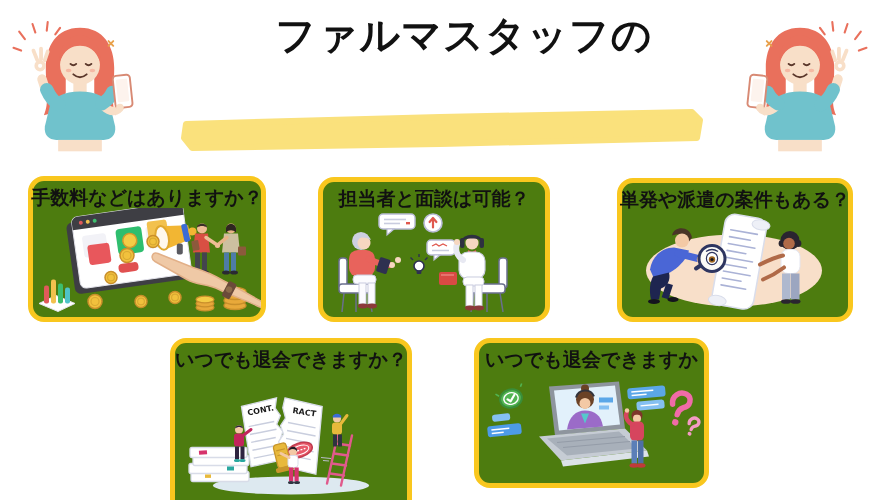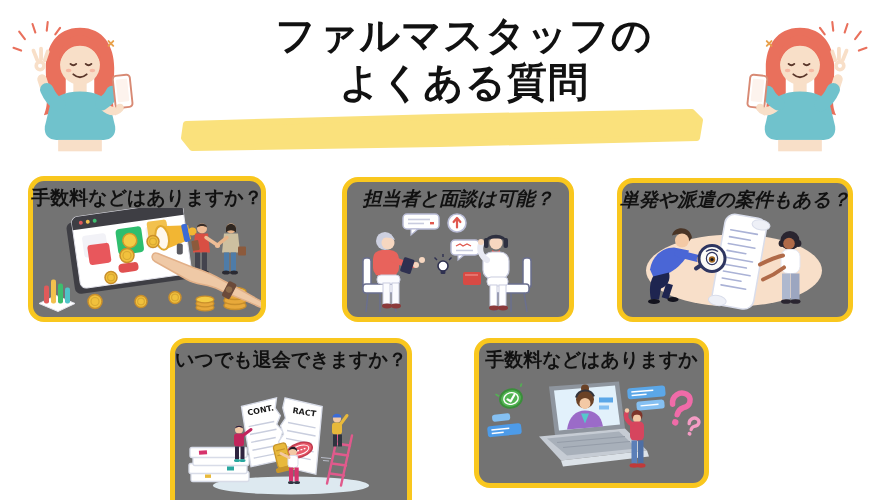--- a/index.html
+++ b/index.html
@@ -4,41 +4,40 @@
 <style>
   html,body{margin:0;padding:0;background:#fff;}
   .canvas{position:relative;width:880px;height:500px;background:#FFFFFF;overflow:hidden;
           font-family:"DejaVu Sans","Liberation Sans",sans-serif;}
   .title{position:absolute;top:12px;left:0;right:0;text-align:center;
          font-size:40px;font-weight:900;color:#111;line-height:1.17;letter-spacing:1px;z-index:3;margin-left:48px;}
   .hl{position:absolute;left:180px;top:108px;width:525px;height:46px;z-index:1;}
   .corner{position:absolute;top:4px;width:152px;height:154px;z-index:2;}
   .corner.left{left:4px;}
   .corner.right{right:4px;transform:scaleX(-1);}
-  .card{position:absolute;background:#737373;border:5px solid #F9C71E;border-radius:16px;
+  .card{position:absolute;background:#4d7c0f;border:5px solid #F9C71E;border-radius:16px;
         box-sizing:border-box;display:flex;flex-direction:column;align-items:center;z-index:2;}
   .card .q{text-align:center;font-weight:900;font-size:19px;color:#111;line-height:1.16;
            margin-top:5px;white-space:nowrap;}
   .card svg.illus{display:block;flex:1 1 auto;}
   .c1{left:28px;top:176px;width:238px;height:146px;}
-  .c2{left:342px;top:177px;width:232px;height:145px;font-style:italic;}
-  .c3{left:617px;top:178px;width:236px;height:144px;font-style:italic;}
+  .c2{left:318px;top:177px;width:232px;height:145px;}
+  .c3{left:617px;top:178px;width:236px;height:144px;}
   .c4{left:170px;top:338px;width:242px;height:186px;}
   .c5{left:474px;top:338px;width:235px;height:150px;}
   svg text.contract-t{font-family:"DejaVu Sans","Liberation Sans",sans-serif;font-weight:bold;
                       font-size:8px;fill:#1b1b1b;}
 </style>
 </head>
 <body>
 
 <div class="canvas">
 
   <div class="title">
     <div>ファルマスタッフの</div>
-    <div>よくある質問</div>
   </div>
 
   <svg class="hl" viewBox="0 0 525 46">
     <polygon points="6,16 260,9 512,4 520,12 517,30 260,36 12,40 4,30" fill="#FAE17C" stroke="#FAE17C" stroke-width="6" stroke-linejoin="round"></polygon>
   </svg>
 
   <svg width="0" height="0" style="position:absolute" aria-hidden="true">
     <defs>
       <g id="okwoman">
 
@@ -438,21 +437,21 @@
 
       <g stroke="#B8BCC8" stroke-width="1.2">
         <line x1="146" y1="66" x2="156" y2="67"></line>
           <line x1="148" y1="69" x2="154" y2="69.5"></line>
       </g>
     </svg>
   </div>
 
   <div class="card c5">
     <div class="q">
-      <div>手数料などはありますか</div>
+      <div>いつでも退会できますか</div>
     </div>
     <svg class="illus" viewBox="0 0 225 92" width="225" height="92">
 
       <g transform="translate(32,18) rotate(-14)">
         <ellipse cx="0" cy="0" rx="11" ry="9" fill="#52B452" stroke="#3A8E3A" stroke-width="2"></ellipse>
         <ellipse cx="0" cy="0" rx="7.2" ry="5.8" fill="none" stroke="#FFF" stroke-width="1.4"></ellipse>
         <path d="M-3.5,0 L-1,2.6 L4,-2.6" fill="none" stroke="#FFF" stroke-width="2.2" stroke-linecap="round" stroke-linejoin="round"></path>
         <line x1="-14" y1="-8" x2="-11" y2="-5" stroke="#52B452" stroke-width="1.6"></line>
         <line x1="12" y1="-9" x2="14" y2="-12" stroke="#52B452" stroke-width="1.6"></line>
       </g>

